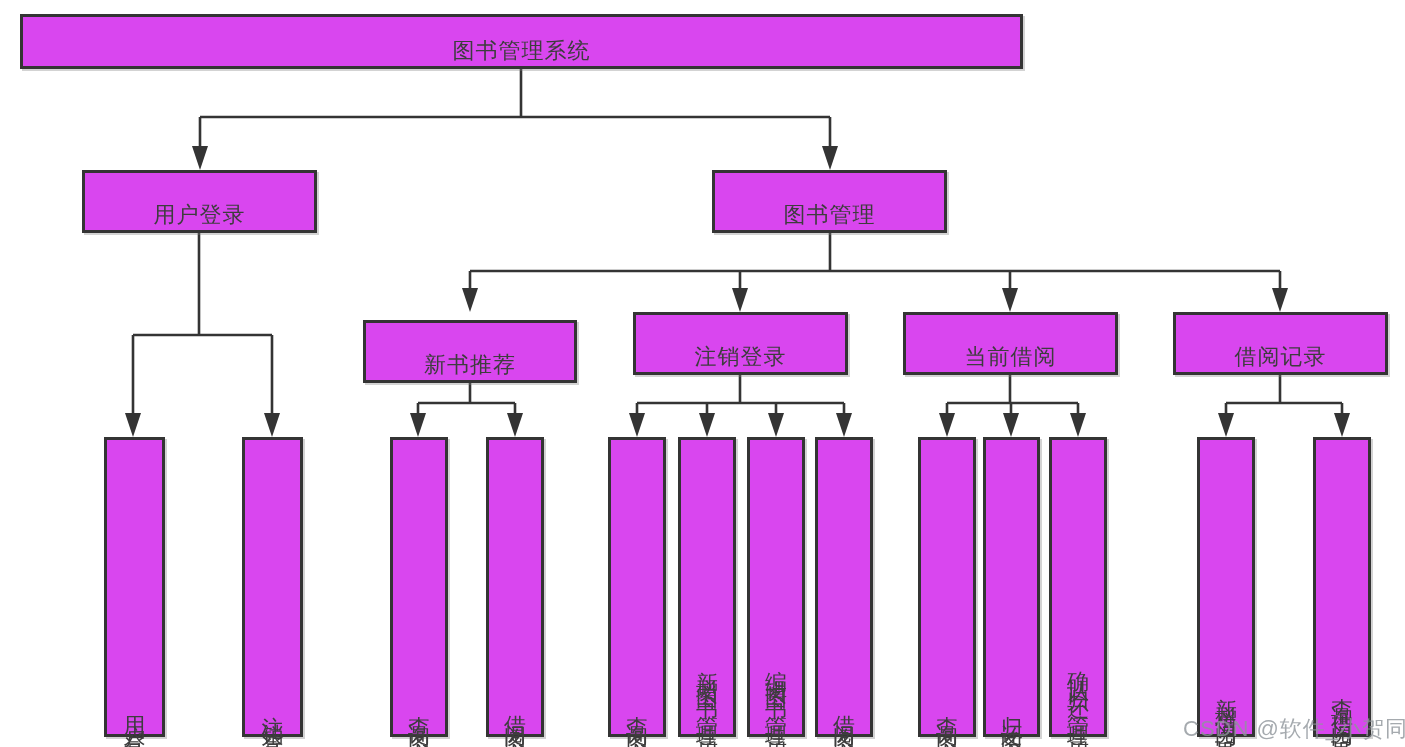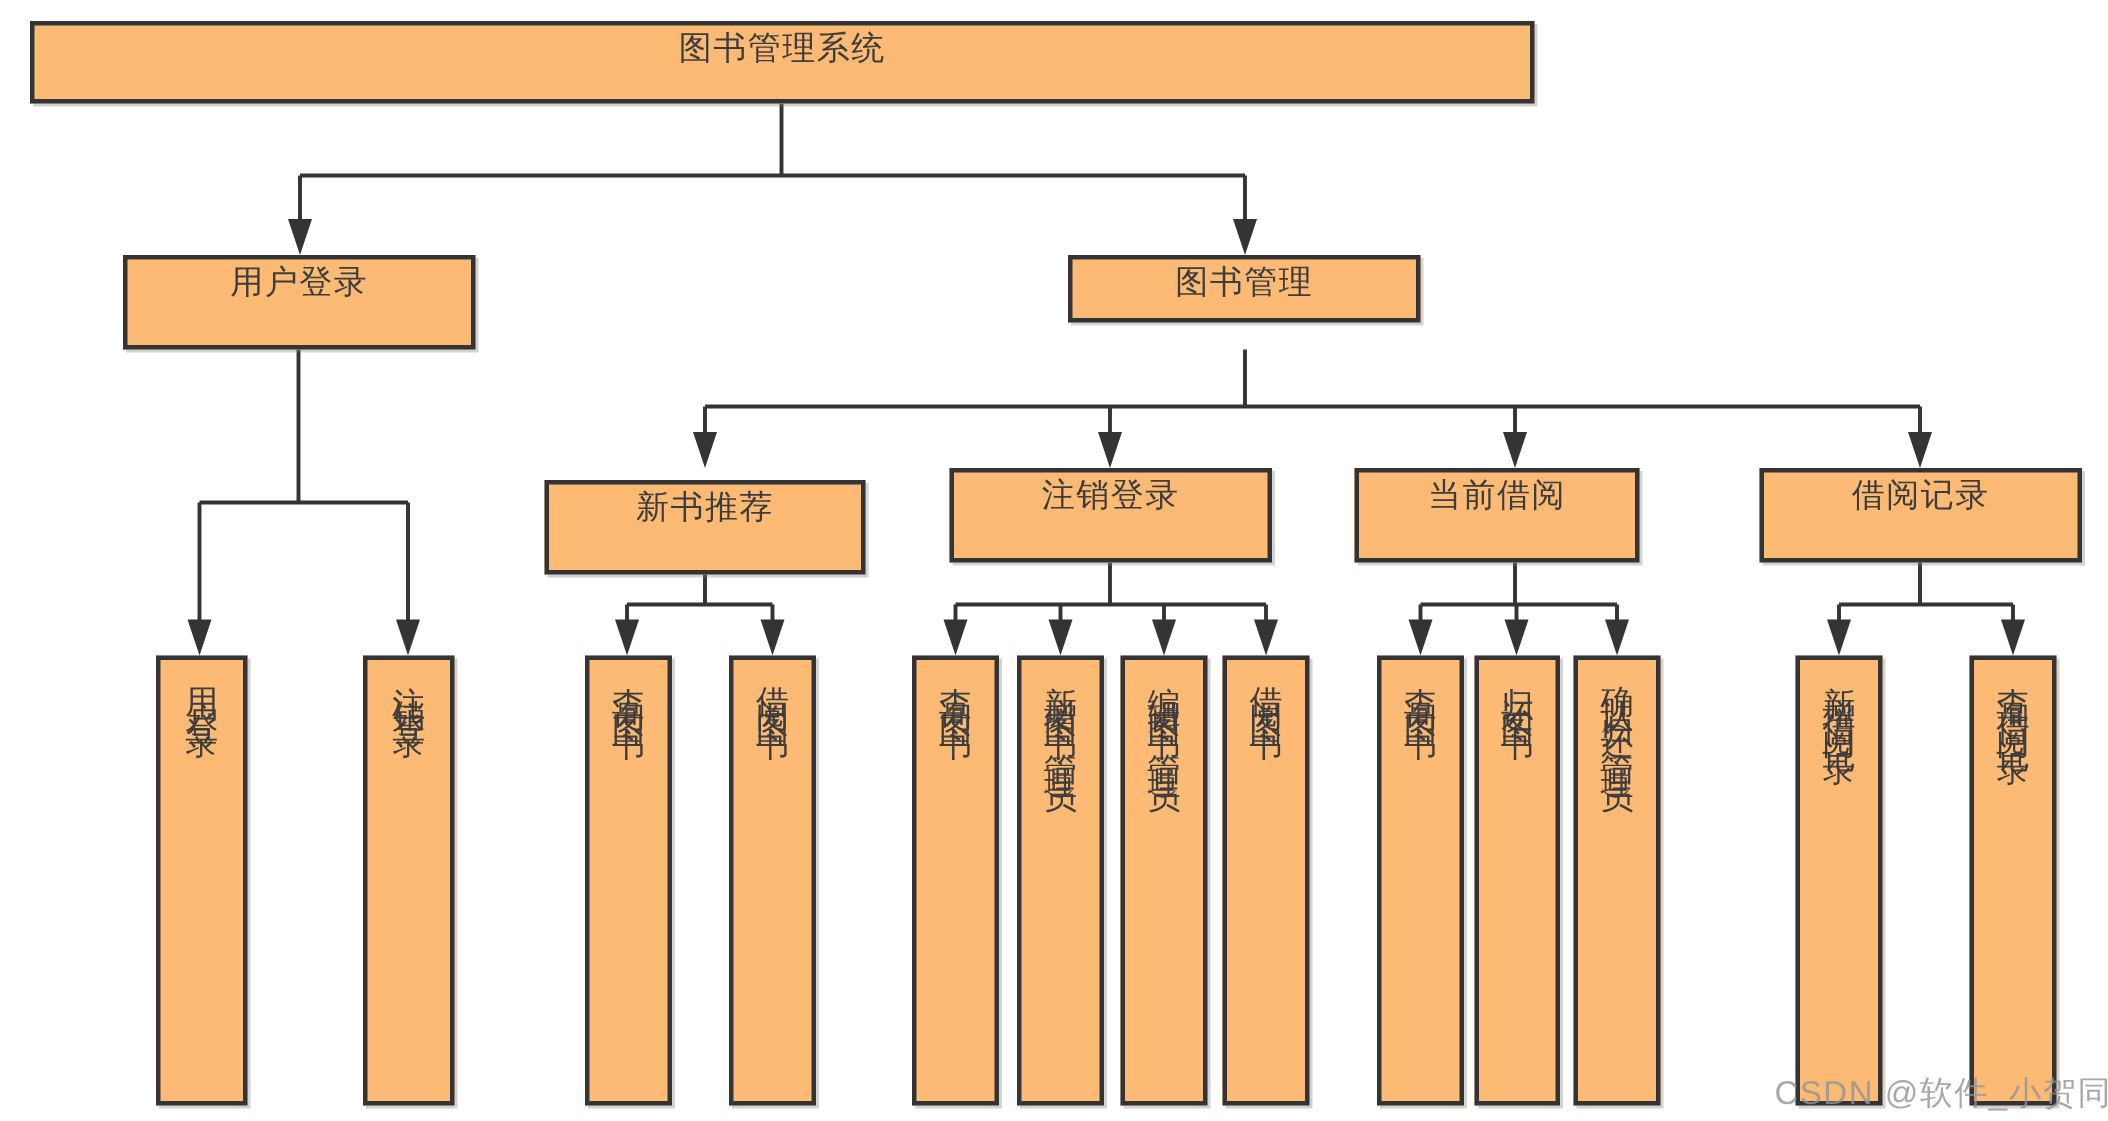--- a/index.html
+++ b/index.html
@@ -19,24 +19,24 @@
     position: absolute;
     left: 0;
     top: 0;
     width: 1405px;
     height: 747px;
     pointer-events: none;
   }
   .box {
     position: absolute;
     box-sizing: border-box;
-    background: #fdba74;
+    background: #d946ef;
     border: 3px solid #343434;
     display: flex;
-    align-items: flex-start;
+    align-items: flex-end;
     justify-content: center;
     box-shadow: 2px 2px 0 rgba(130,130,130,0.35);
   }
   .box .lbl {
     color: #3d3d3d;
     font-size: 22px;
     letter-spacing: 1px;
     white-space: nowrap;
   }
   .leaf .lbl {
@@ -96,31 +96,31 @@
     </g>
   </svg>
 
   <div class="box" style="left:20px; top:14px; width:1003px; height:55px;">
     <span class="lbl">图书管理系统</span>
   </div>
 
   <div class="box" style="left:82px; top:170px; width:235px; height:63px;">
     <span class="lbl">用户登录</span>
   </div>
-  <div class="box" style="left:712px; top:170px; width:235px; height:45px;">
+  <div class="box" style="left:712px; top:170px; width:235px; height:63px;">
     <span class="lbl">图书管理</span>
   </div>
 
   <div class="box" style="left:363px; top:320px; width:214px; height:63px;">
     <span class="lbl">新书推荐</span>
   </div>
   <div class="box" style="left:633px; top:312px; width:215px; height:63px;">
     <span class="lbl">注销登录</span>
   </div>
-  <div class="box" style="left:903px; top:312px; width:190px; height:63px;">
+  <div class="box" style="left:903px; top:312px; width:215px; height:63px;">
     <span class="lbl">当前借阅</span>
   </div>
   <div class="box" style="left:1173px; top:312px; width:215px; height:63px;">
     <span class="lbl">借阅记录</span>
   </div>
 
   <div class="box leaf" style="left:104px; top:437px; width:61px; height:300px;">
     <span class="lbl">用户登录</span>
   </div>
   <div class="box leaf" style="left:242px; top:437px; width:61px; height:300px;">

